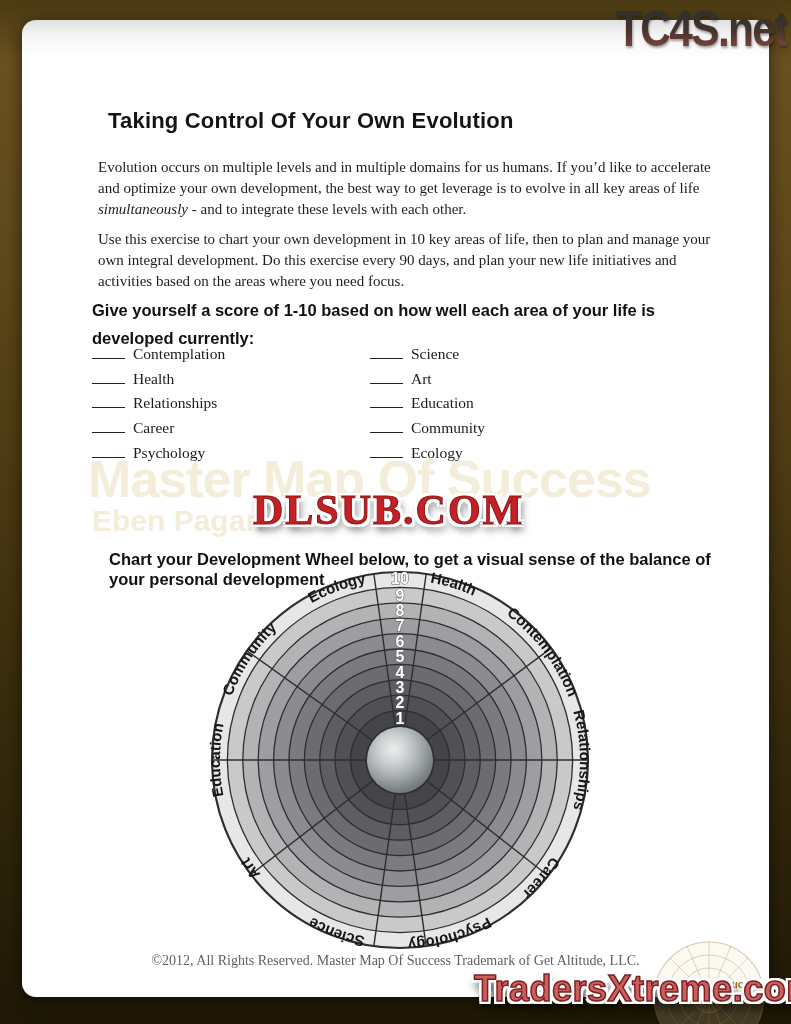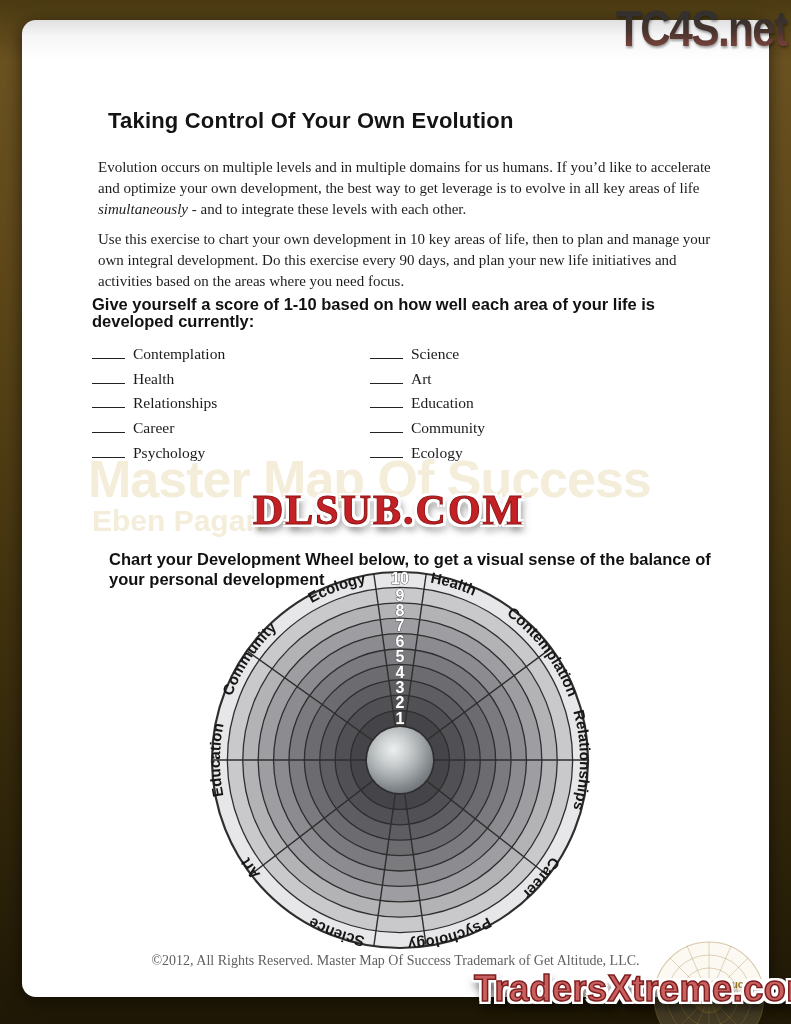--- a/index.html
+++ b/index.html
@@ -18,21 +18,21 @@
     position:absolute;left:70px;top:72px;margin:16px;
     font-size:22px;font-weight:700;color:#141414;letter-spacing:.2px;z-index:2;
   }
   .intro{
     position:absolute;left:70px;top:131px;width:622px;margin:6px;
     font-family:"Liberation Serif",serif;font-size:15px;line-height:21px;color:#1d1d1d;z-index:2;
   }
   .intro-2{top:203px;}
   .score-heading{
     position:absolute;left:70px;top:276px;width:610px;margin:0;
-    font-size:16.5px;font-weight:700;line-height:17px;color:#111;z-index:2;
+    font-size:16.5px;font-weight:700;line-height:28px;color:#111;z-index:2;
   }
   .score-grid{
     position:absolute;left:70px;top:325px;width:620px;display:flex;z-index:2;
     font-family:"Liberation Serif",serif;font-size:15.5px;color:#1b1b1b;
   }
   .score-col{width:278px;}
   .score-col.right{width:auto;}
   .score-row{height:24.7px;}
   .blank{display:inline-block;width:33px;border-bottom:1.5px solid #222;margin-right:8px;}
   .ghost-title{

